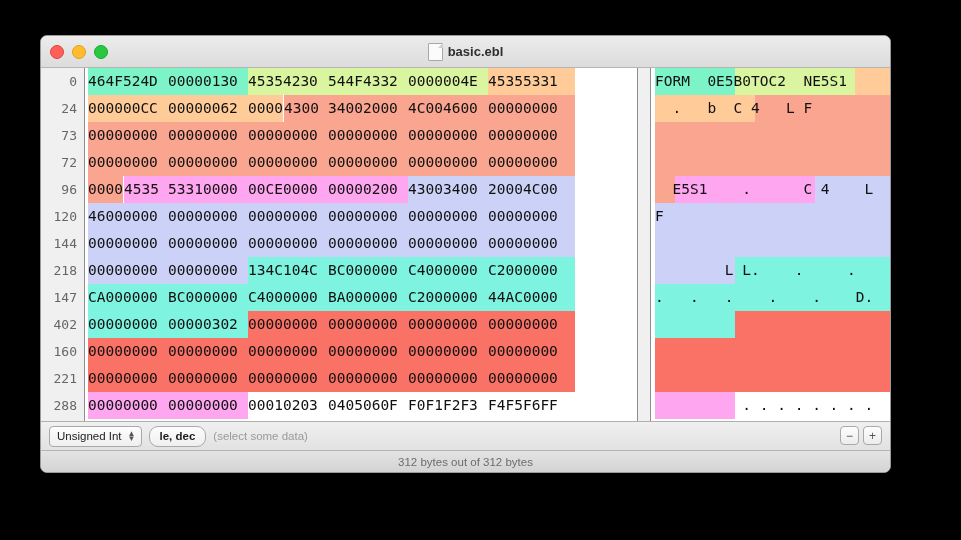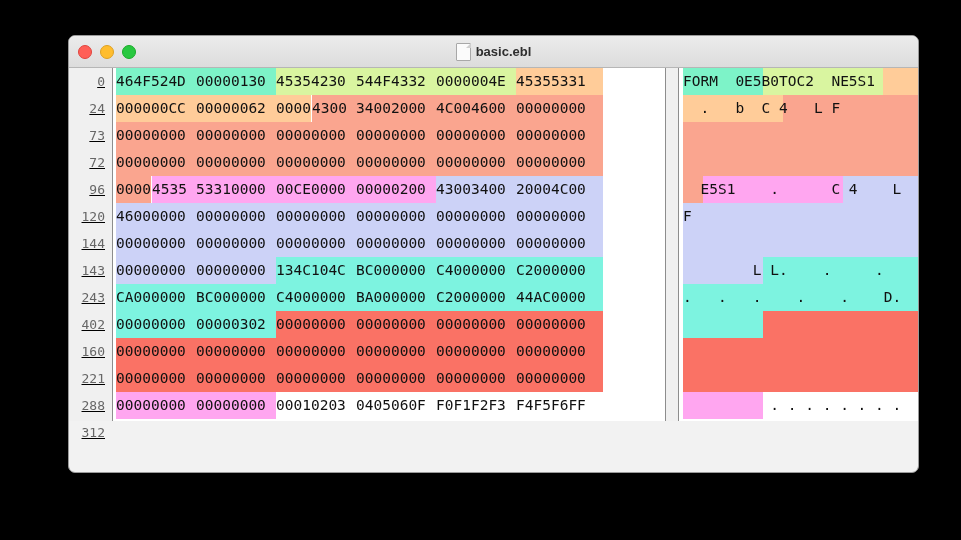--- a/index.html
+++ b/index.html
@@ -1,23 +1,22 @@
 <!DOCTYPE html>
 <html><head>
 <meta charset="utf-8">
 <style>
   html,body{margin:0;padding:0;background:#000;}
   body{width:961px;height:540px;font-family:"Liberation Sans",sans-serif;overflow:hidden;}
 
   .window{
-    position:absolute;left:68px;top:35px;width:849px;height:436px;
+    position:absolute;left:40px;top:35px;width:849px;height:436px;
     background:#f2f2f2;border-radius:7px;overflow:hidden;
     box-shadow:0 6px 24px rgba(0,0,0,.55);
     border:1px solid #9a9a9a;
-    text-decoration:underline;
   }
 
   
   .titlebar{
     position:relative;height:31px;
     background:linear-gradient(#ececec,#dcdcdc);
     border-bottom:1px solid #b6b6b6;
   }
   .lights{position:absolute;left:9px;top:9px;display:flex;gap:8px;}
   .light{width:12px;height:12px;border-radius:50%;}
@@ -127,22 +126,22 @@
 
   <div class="body">
     <div class="offsets" id="offsets">
         <div class="off">0</div>
         <div class="off">24</div>
         <div class="off">73</div>
         <div class="off">72</div>
         <div class="off">96</div>
         <div class="off">120</div>
         <div class="off">144</div>
-        <div class="off">143</div>
-        <div class="off">243</div>
+        <div class="off">218</div>
+        <div class="off">147</div>
         <div class="off">402</div>
         <div class="off">160</div>
         <div class="off">221</div>
         <div class="off">288</div>
         <div class="off">312</div>
       </div>
     <div class="hexpane" id="hexpane">
         <div class="row"><span class="seg" style="left: 3px; background: rgb(125, 243, 200);">464F524D  </span><span class="seg" style="left: 83px; background: rgb(125, 243, 200);">00000130  </span><span class="seg" style="left: 163px; background: rgb(217, 245, 160);">45354230  </span><span class="seg" style="left: 243px; background: rgb(217, 245, 160);">544F4332  </span><span class="seg" style="left: 323px; background: rgb(217, 245, 160);">0000004E  </span><span class="seg" style="left: 403px; background: rgb(255, 204, 153);">45355331  </span></div>
         <div class="row"><span class="seg" style="left: 3px; background: rgb(255, 204, 153);">000000CC  </span><span class="seg" style="left: 83px; background: rgb(255, 204, 153);">00000062  </span><span class="seg" style="left: 163px; background: rgb(255, 204, 153); padding: 0px;">0000</span><span class="seg" style="left: 199px; background: rgb(250, 165, 143); padding: 0px 8px 0px 0px;">4300  </span><span class="seg" style="left: 243px; background: rgb(250, 165, 143);">34002000  </span><span class="seg" style="left: 323px; background: rgb(250, 165, 143);">4C004600  </span><span class="seg" style="left: 403px; background: rgb(250, 165, 143);">00000000  </span></div>
         <div class="row"><span class="seg" style="left: 3px; background: rgb(250, 165, 143);">00000000  </span><span class="seg" style="left: 83px; background: rgb(250, 165, 143);">00000000  </span><span class="seg" style="left: 163px; background: rgb(250, 165, 143);">00000000  </span><span class="seg" style="left: 243px; background: rgb(250, 165, 143);">00000000  </span><span class="seg" style="left: 323px; background: rgb(250, 165, 143);">00000000  </span><span class="seg" style="left: 403px; background: rgb(250, 165, 143);">00000000  </span></div>
@@ -170,14 +169,34 @@
         <div class="row"><span class="seg" style="left: 4px; width: 40px; background: rgb(204, 210, 247);"></span><span class="seg" style="left: 44px; width: 40px; background: rgb(204, 210, 247);"></span><span class="seg" style="left: 84px; width: 40px; background: rgb(125, 243, 224);"></span><span class="seg" style="left: 124px; width: 40px; background: rgb(125, 243, 224);"></span><span class="seg" style="left: 164px; width: 40px; background: rgb(125, 243, 224);"></span><span class="seg" style="left: 204px; width: 40px; background: rgb(125, 243, 224);"></span><span class="seg" style="left: 4px; background: transparent;">        L L.    .     .</span></div>
         <div class="row"><span class="seg" style="left: 4px; width: 40px; background: rgb(125, 243, 224);"></span><span class="seg" style="left: 44px; width: 40px; background: rgb(125, 243, 224);"></span><span class="seg" style="left: 84px; width: 40px; background: rgb(125, 243, 224);"></span><span class="seg" style="left: 124px; width: 40px; background: rgb(125, 243, 224);"></span><span class="seg" style="left: 164px; width: 40px; background: rgb(125, 243, 224);"></span><span class="seg" style="left: 204px; width: 40px; background: rgb(125, 243, 224);"></span><span class="seg" style="left: 4px; background: transparent;">.   .   .    .    .    D.</span></div>
         <div class="row"><span class="seg" style="left: 4px; width: 40px; background: rgb(125, 243, 224);"></span><span class="seg" style="left: 44px; width: 40px; background: rgb(125, 243, 224);"></span><span class="seg" style="left: 84px; width: 40px; background: rgb(250, 114, 101);"></span><span class="seg" style="left: 124px; width: 40px; background: rgb(250, 114, 101);"></span><span class="seg" style="left: 164px; width: 40px; background: rgb(250, 114, 101);"></span><span class="seg" style="left: 204px; width: 40px; background: rgb(250, 114, 101);"></span><span class="seg" style="left: 4px; background: transparent;"></span></div>
         <div class="row"><span class="seg" style="left: 4px; width: 40px; background: rgb(250, 114, 101);"></span><span class="seg" style="left: 44px; width: 40px; background: rgb(250, 114, 101);"></span><span class="seg" style="left: 84px; width: 40px; background: rgb(250, 114, 101);"></span><span class="seg" style="left: 124px; width: 40px; background: rgb(250, 114, 101);"></span><span class="seg" style="left: 164px; width: 40px; background: rgb(250, 114, 101);"></span><span class="seg" style="left: 204px; width: 40px; background: rgb(250, 114, 101);"></span><span class="seg" style="left: 4px; background: transparent;"></span></div>
         <div class="row"><span class="seg" style="left: 4px; width: 40px; background: rgb(250, 114, 101);"></span><span class="seg" style="left: 44px; width: 40px; background: rgb(250, 114, 101);"></span><span class="seg" style="left: 84px; width: 40px; background: rgb(250, 114, 101);"></span><span class="seg" style="left: 124px; width: 40px; background: rgb(250, 114, 101);"></span><span class="seg" style="left: 164px; width: 40px; background: rgb(250, 114, 101);"></span><span class="seg" style="left: 204px; width: 40px; background: rgb(250, 114, 101);"></span><span class="seg" style="left: 4px; background: transparent;"></span></div>
         <div class="row"><span class="seg" style="left: 4px; width: 40px; background: rgb(255, 166, 240);"></span><span class="seg" style="left: 44px; width: 40px; background: rgb(255, 166, 240);"></span><span class="seg" style="left: 84px; width: 40px; background: rgb(255, 255, 255);"></span><span class="seg" style="left: 124px; width: 40px; background: rgb(255, 255, 255);"></span><span class="seg" style="left: 164px; width: 40px; background: rgb(255, 255, 255);"></span><span class="seg" style="left: 204px; width: 40px; background: rgb(255, 255, 255);"></span><span class="seg" style="left: 4px; background: transparent;">          . . . . . . . .</span></div>
         <div class="row"></div>
       </div>
   </div>
 
-
+  <div class="inspector">
+    <div class="popup">
+      <span>Unsigned Int</span>
+      <span class="steppericon">
+        <span>▲</span>
+          <span>▼</span>
+      </span>
+    </div>
+    <div class="pill">
+      <span>le, dec</span>
+    </div>
+    <div class="hint">(select some data)</div>
+    <div class="zoomgrp">
+      <div class="zbtn">−</div>
+      <div class="zbtn">+</div>
+    </div>
+  </div>
+
+  <div class="statusbar">
+    <span>312 bytes out of 312 bytes</span>
+  </div>
 </div>
 
 </body></html>

